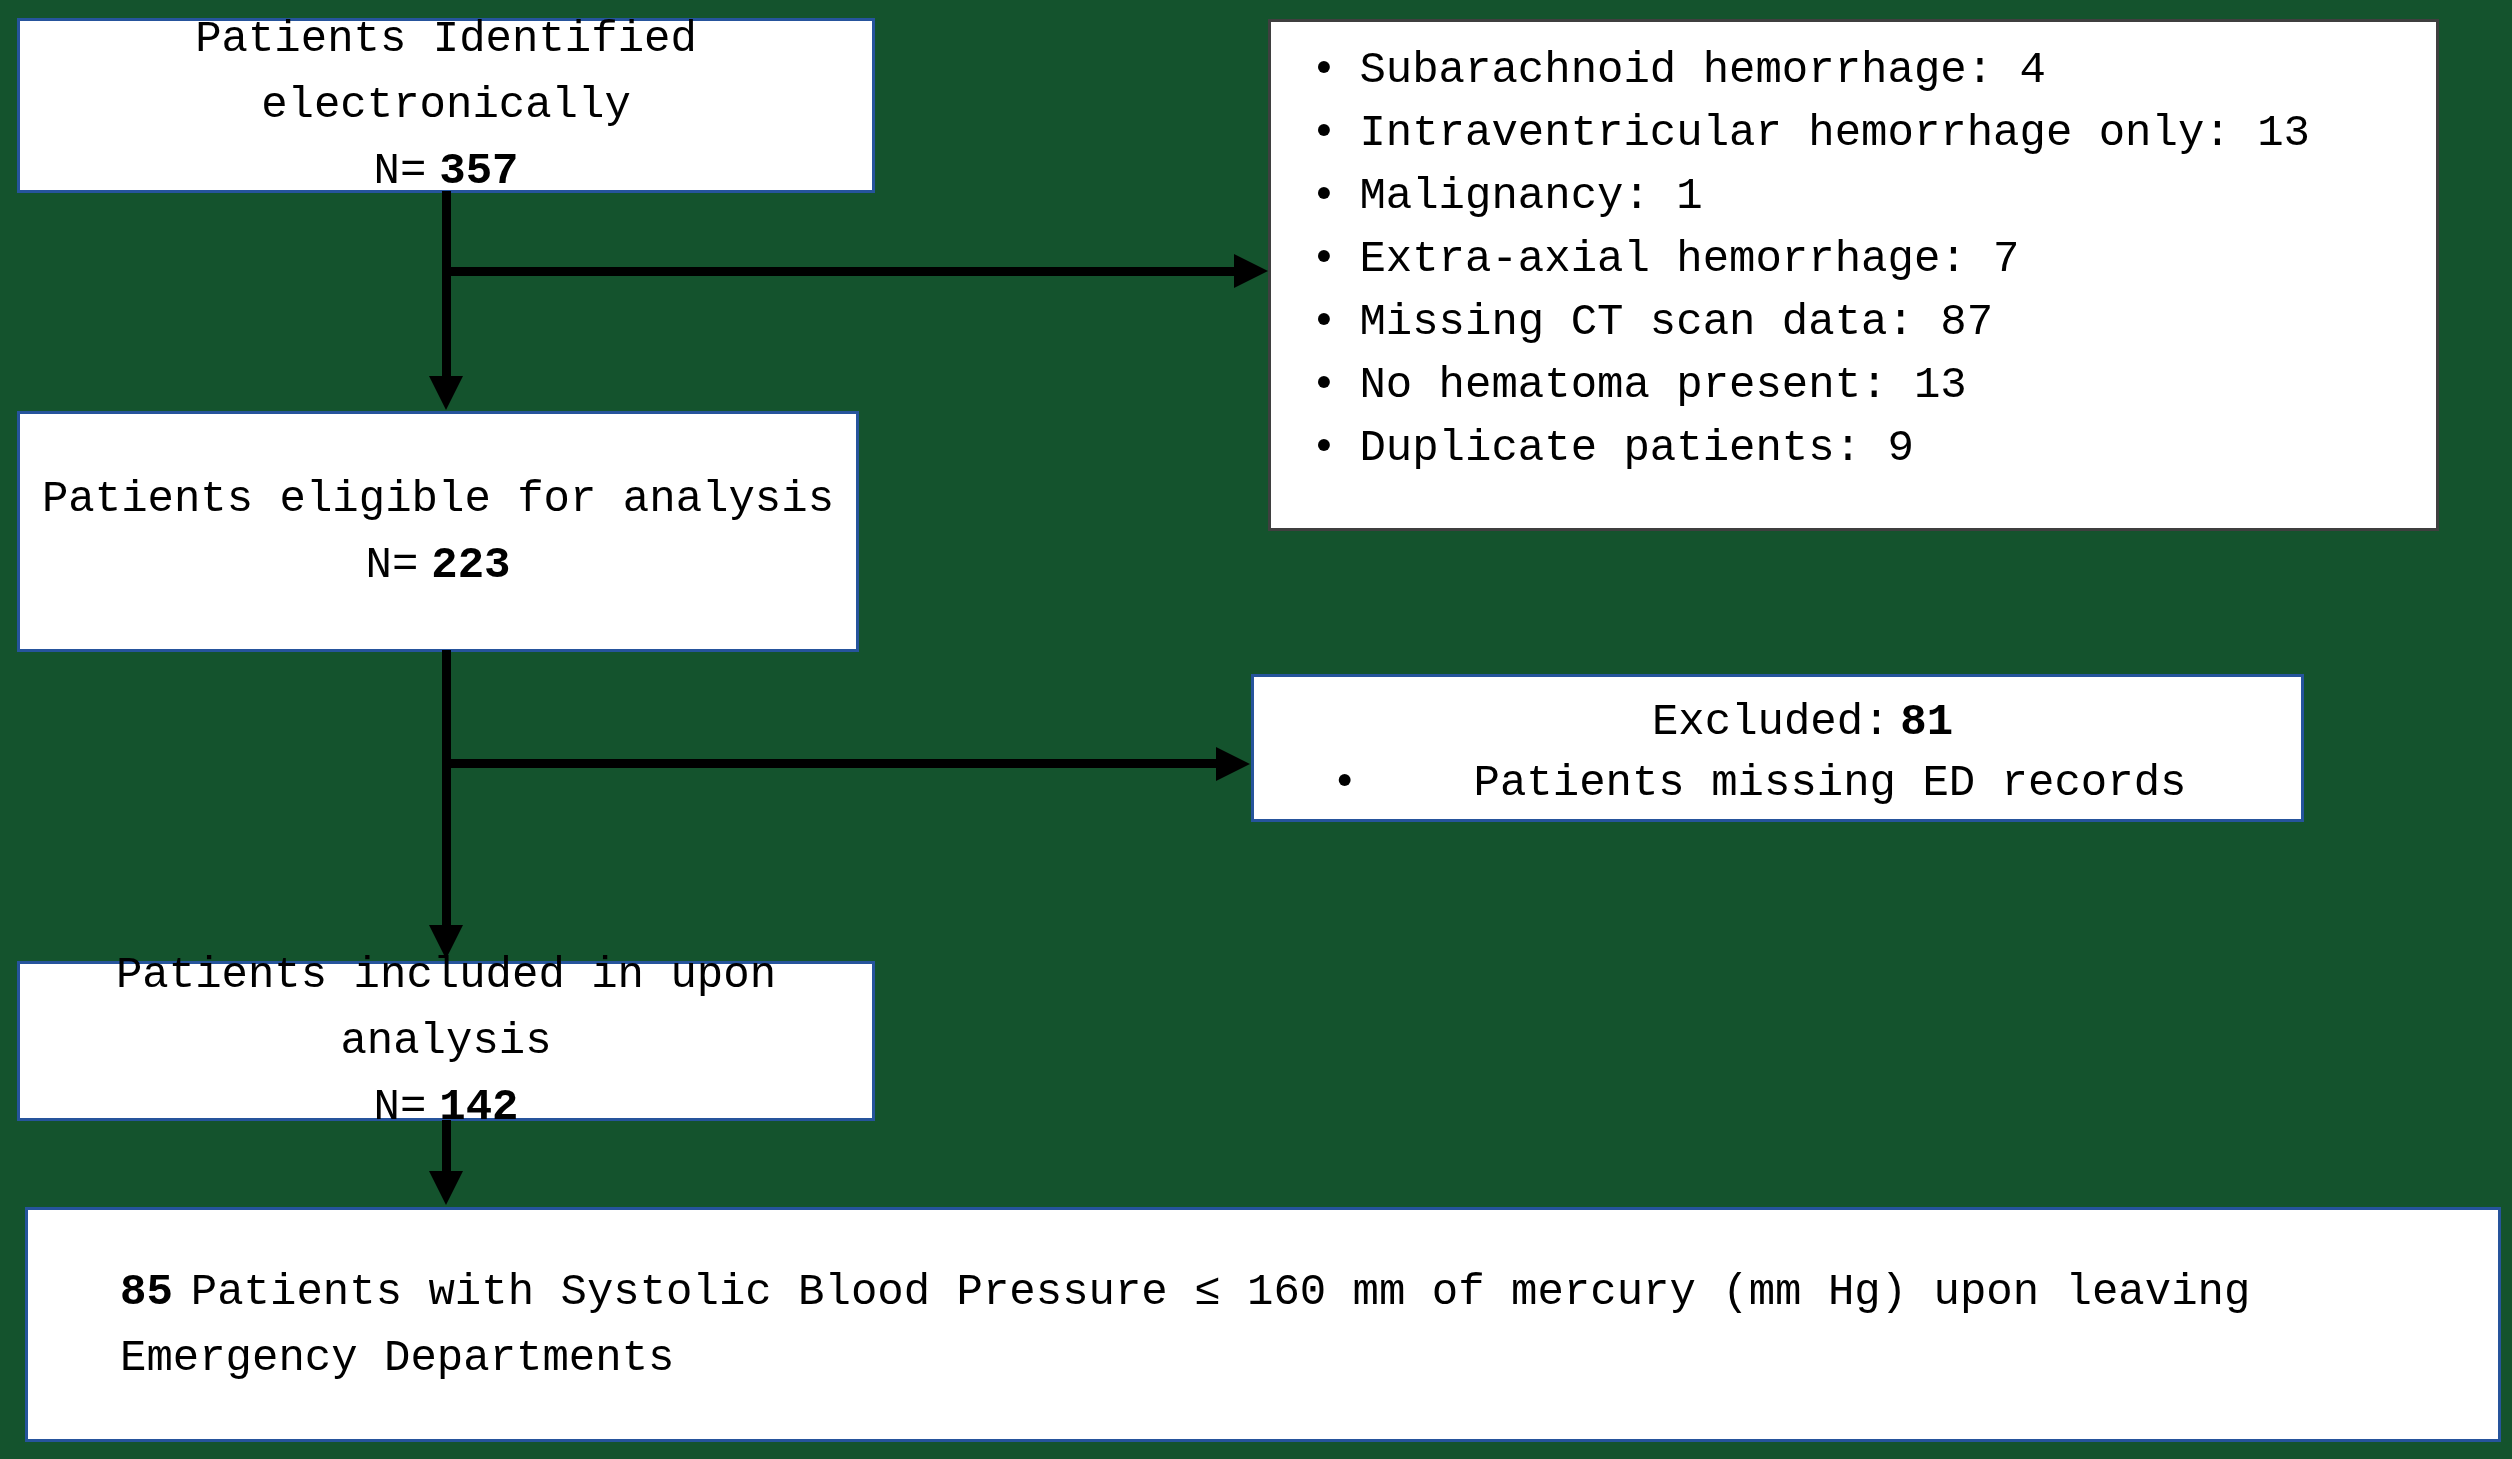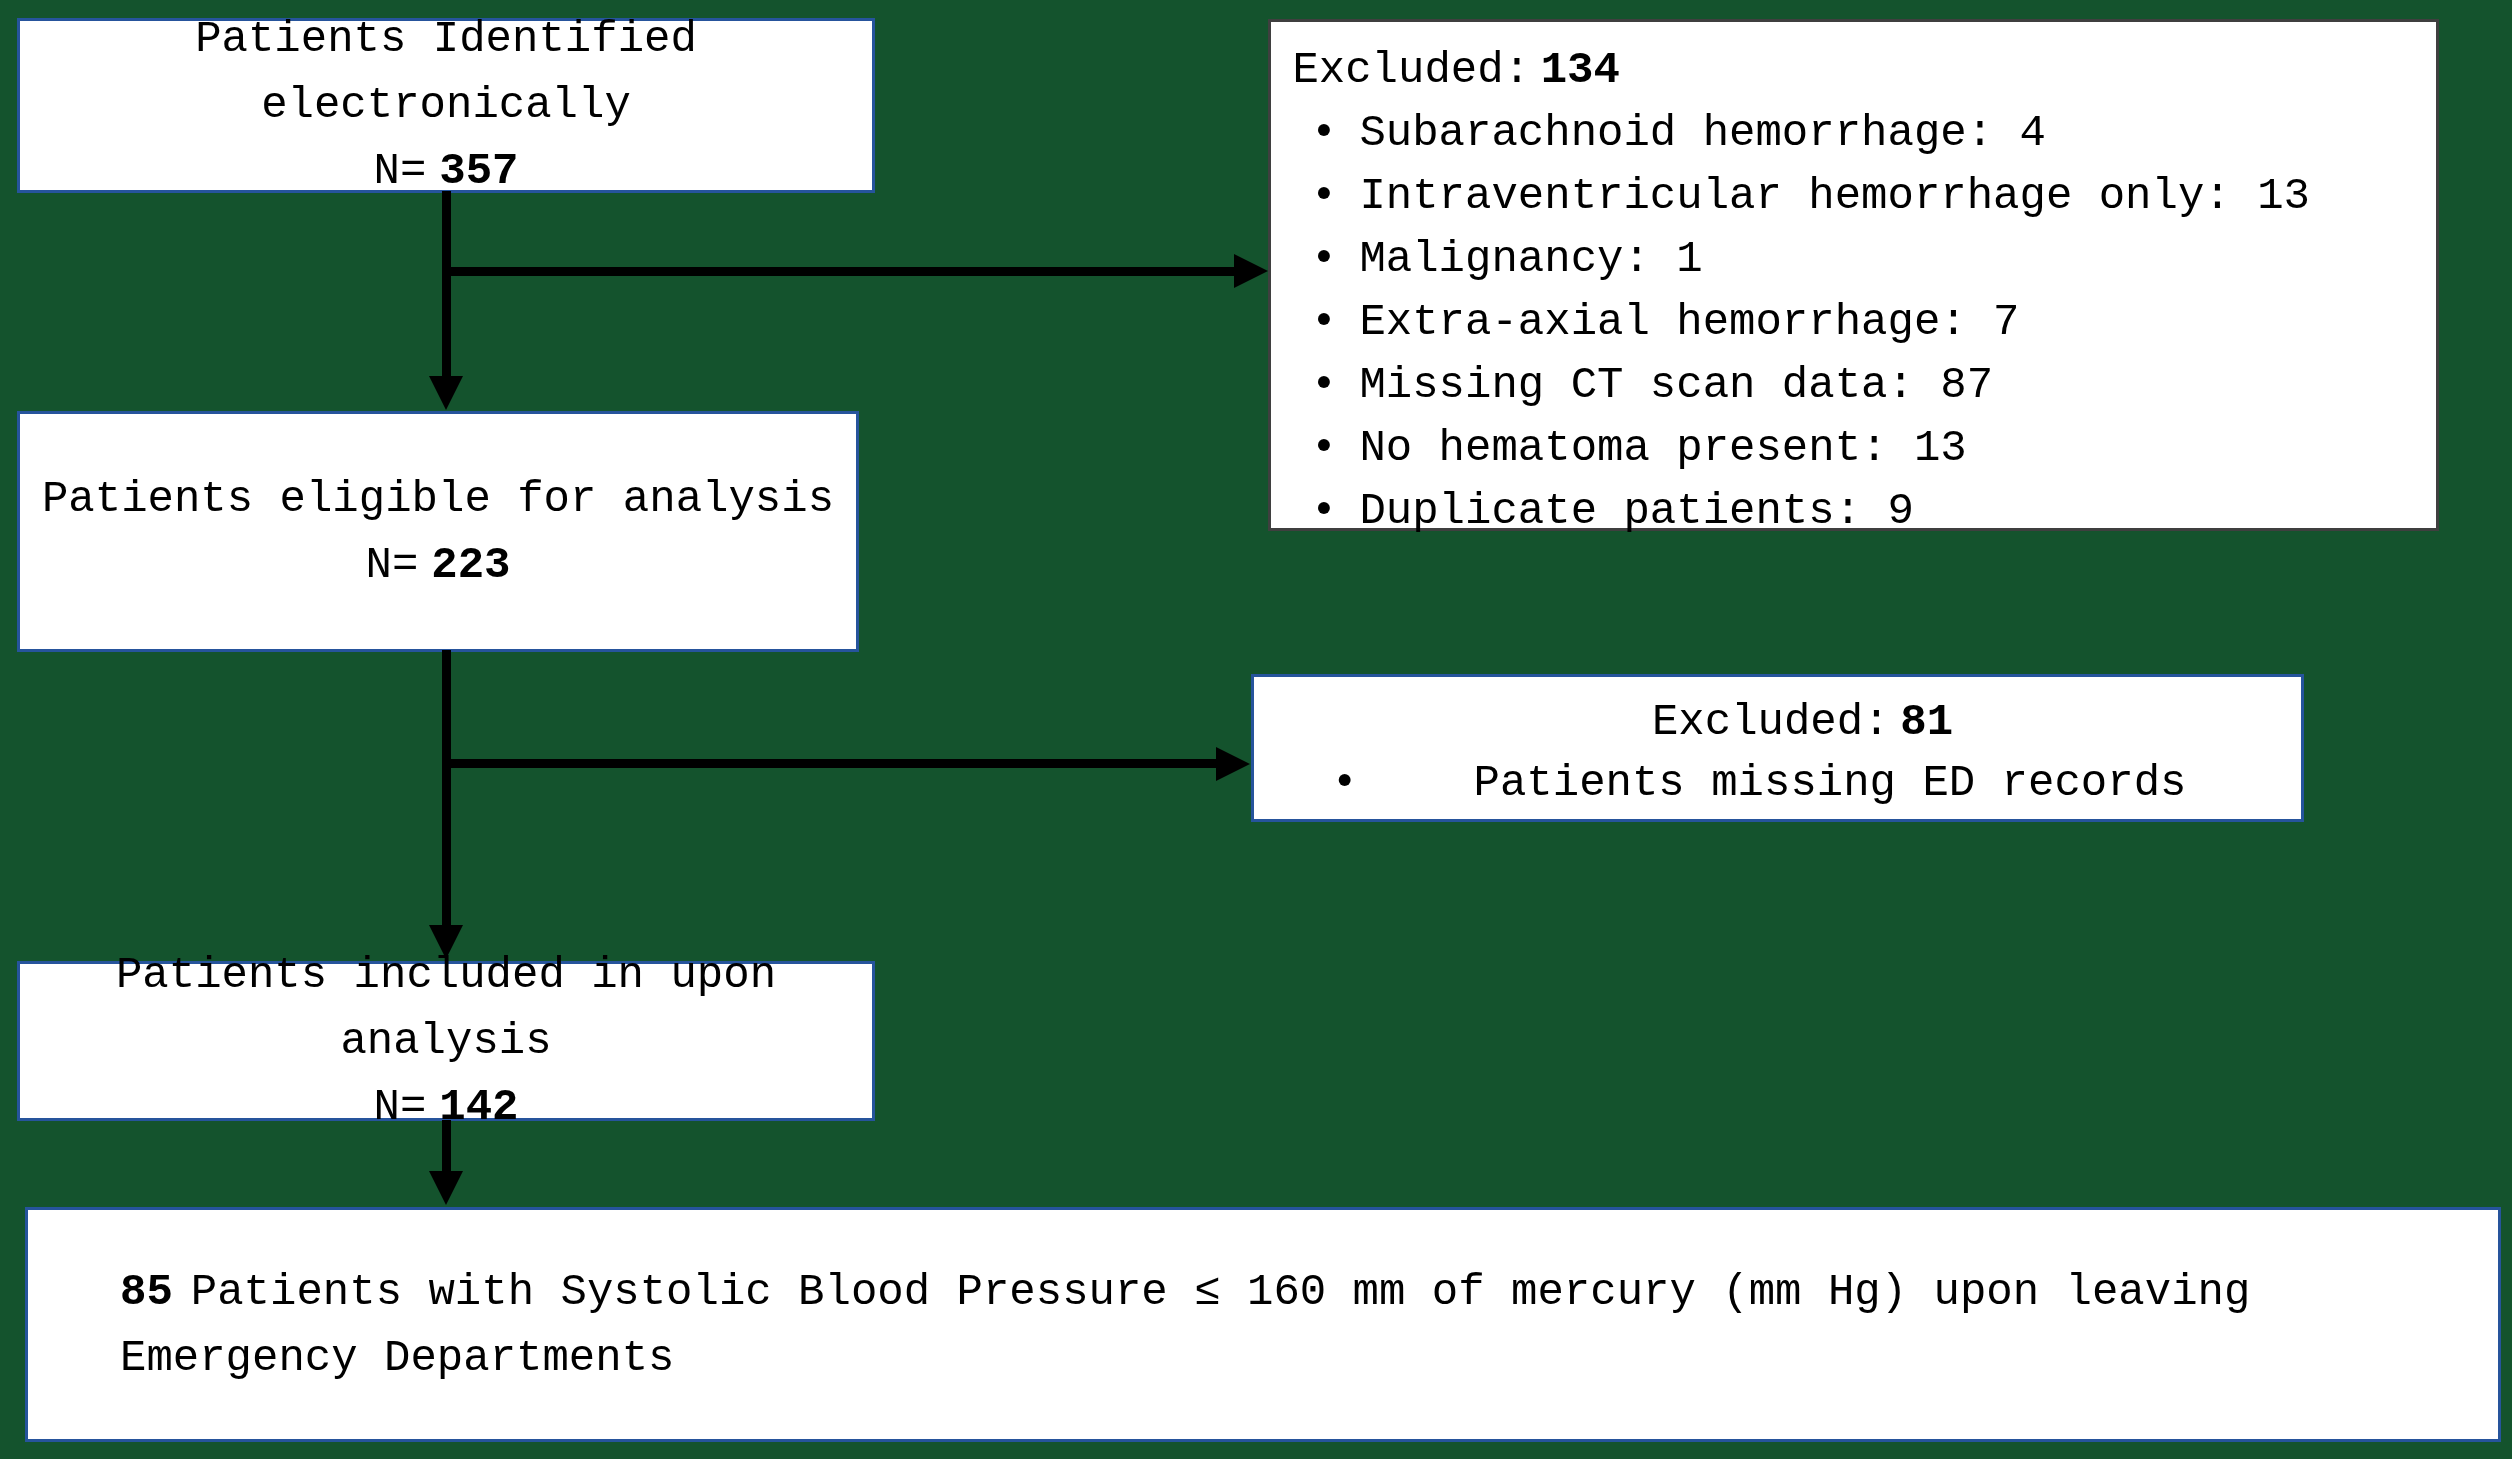--- a/index.html
+++ b/index.html
@@ -113,23 +113,20 @@
 <div id="canvas">
 
   <div class="flow-box" style="left:17px; top:17.6px; width:858px; height:175px;">
     <div>Patients Identified electronically</div>
     <div class="n-line">
       <span>N=</span><span class="n-value">357</span>
     </div>
   </div>
 
   <div class="excl-box" id="excl-1">
-    <div class="excl-title">
-      <span>Excluded:</span><span class="excl-count">134</span>
-    </div>
     <ul class="excl-list">
       <li>Subarachnoid hemorrhage: 4</li>
       <li>Intraventricular hemorrhage only: 13</li>
       <li>Malignancy: 1</li>
       <li>Extra-axial hemorrhage: 7</li>
       <li>Missing CT scan data: 87</li>
       <li>No hematoma present: 13</li>
       <li>Duplicate patients: 9</li>
     </ul>
   </div>

